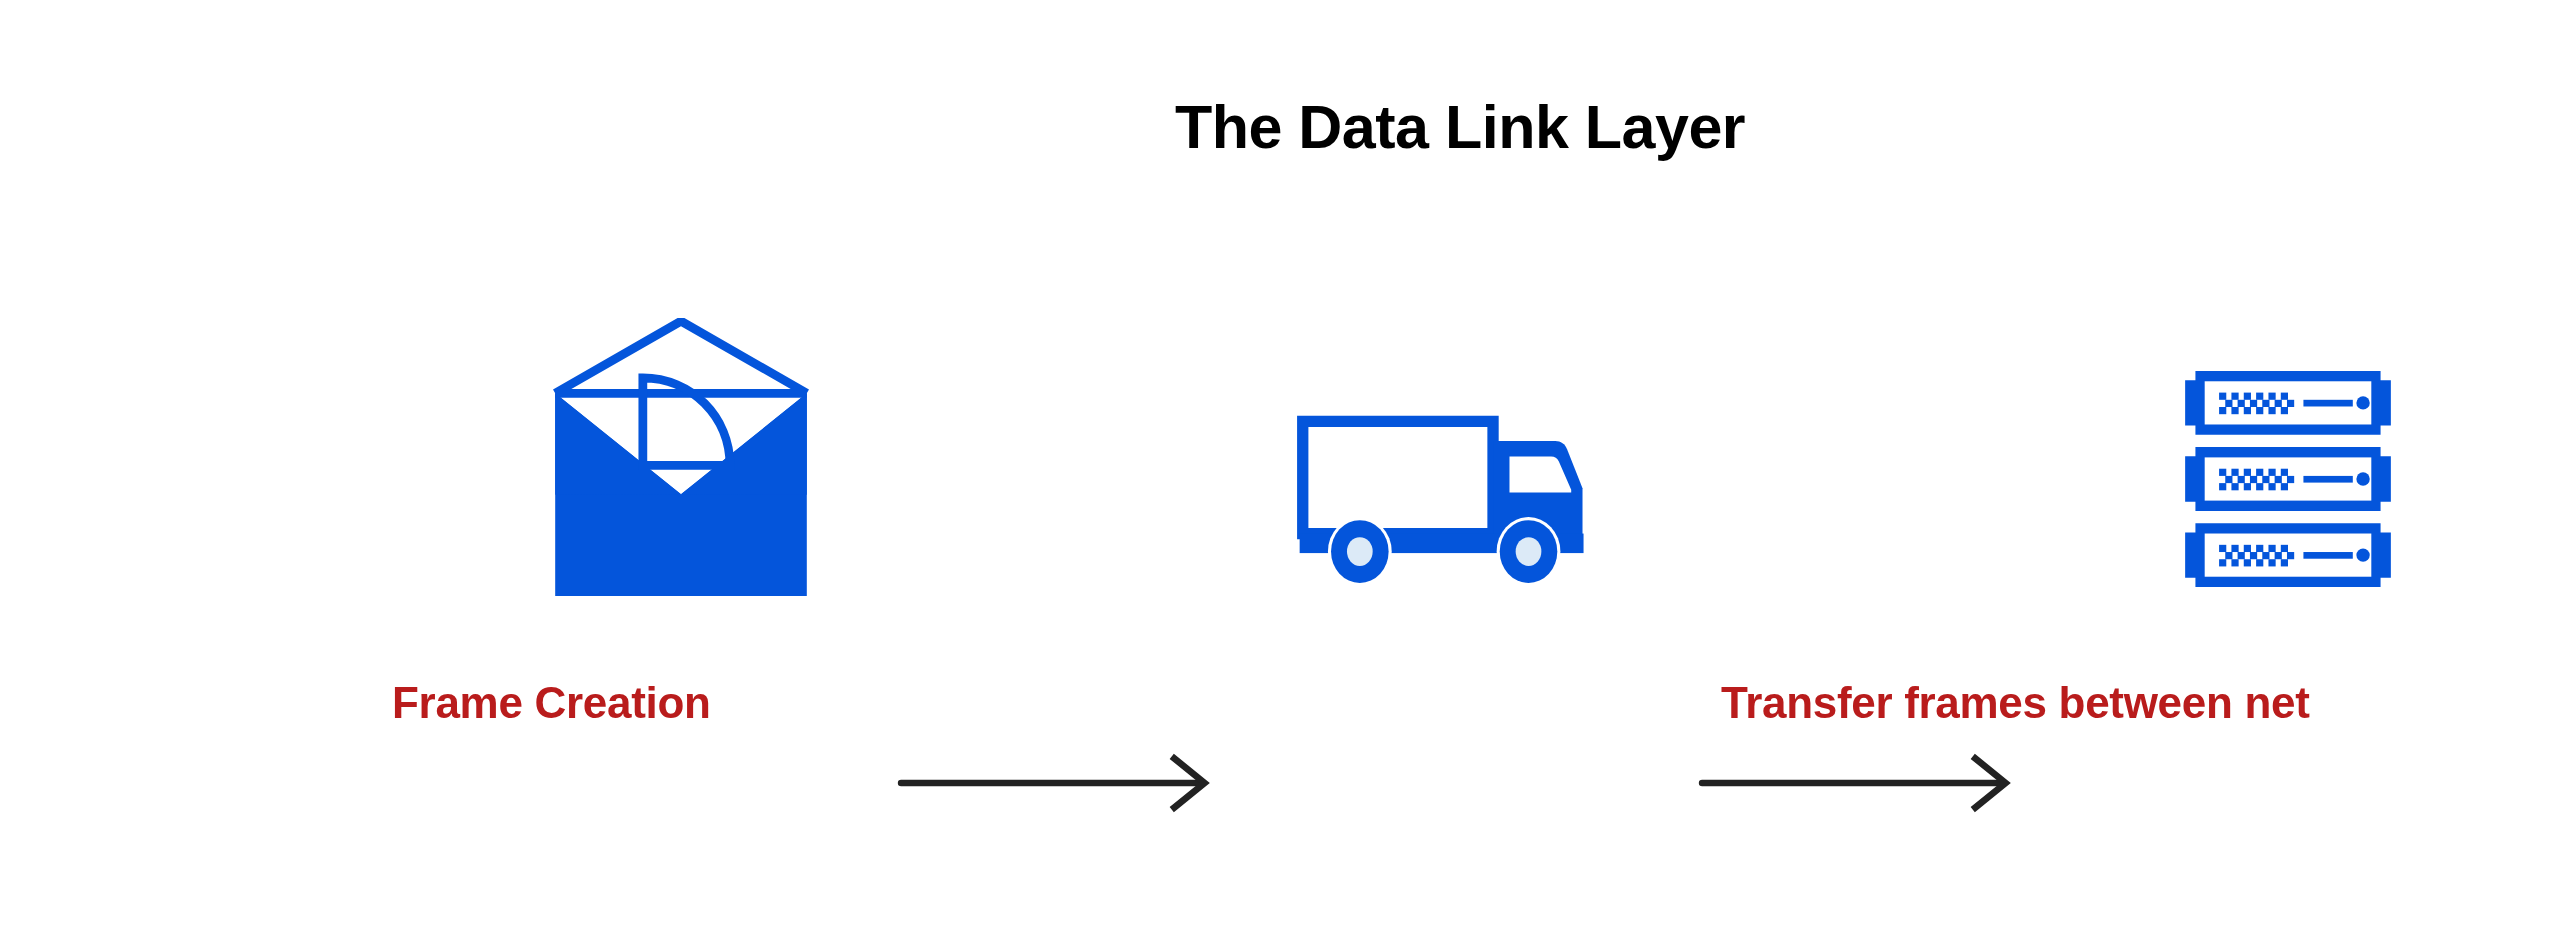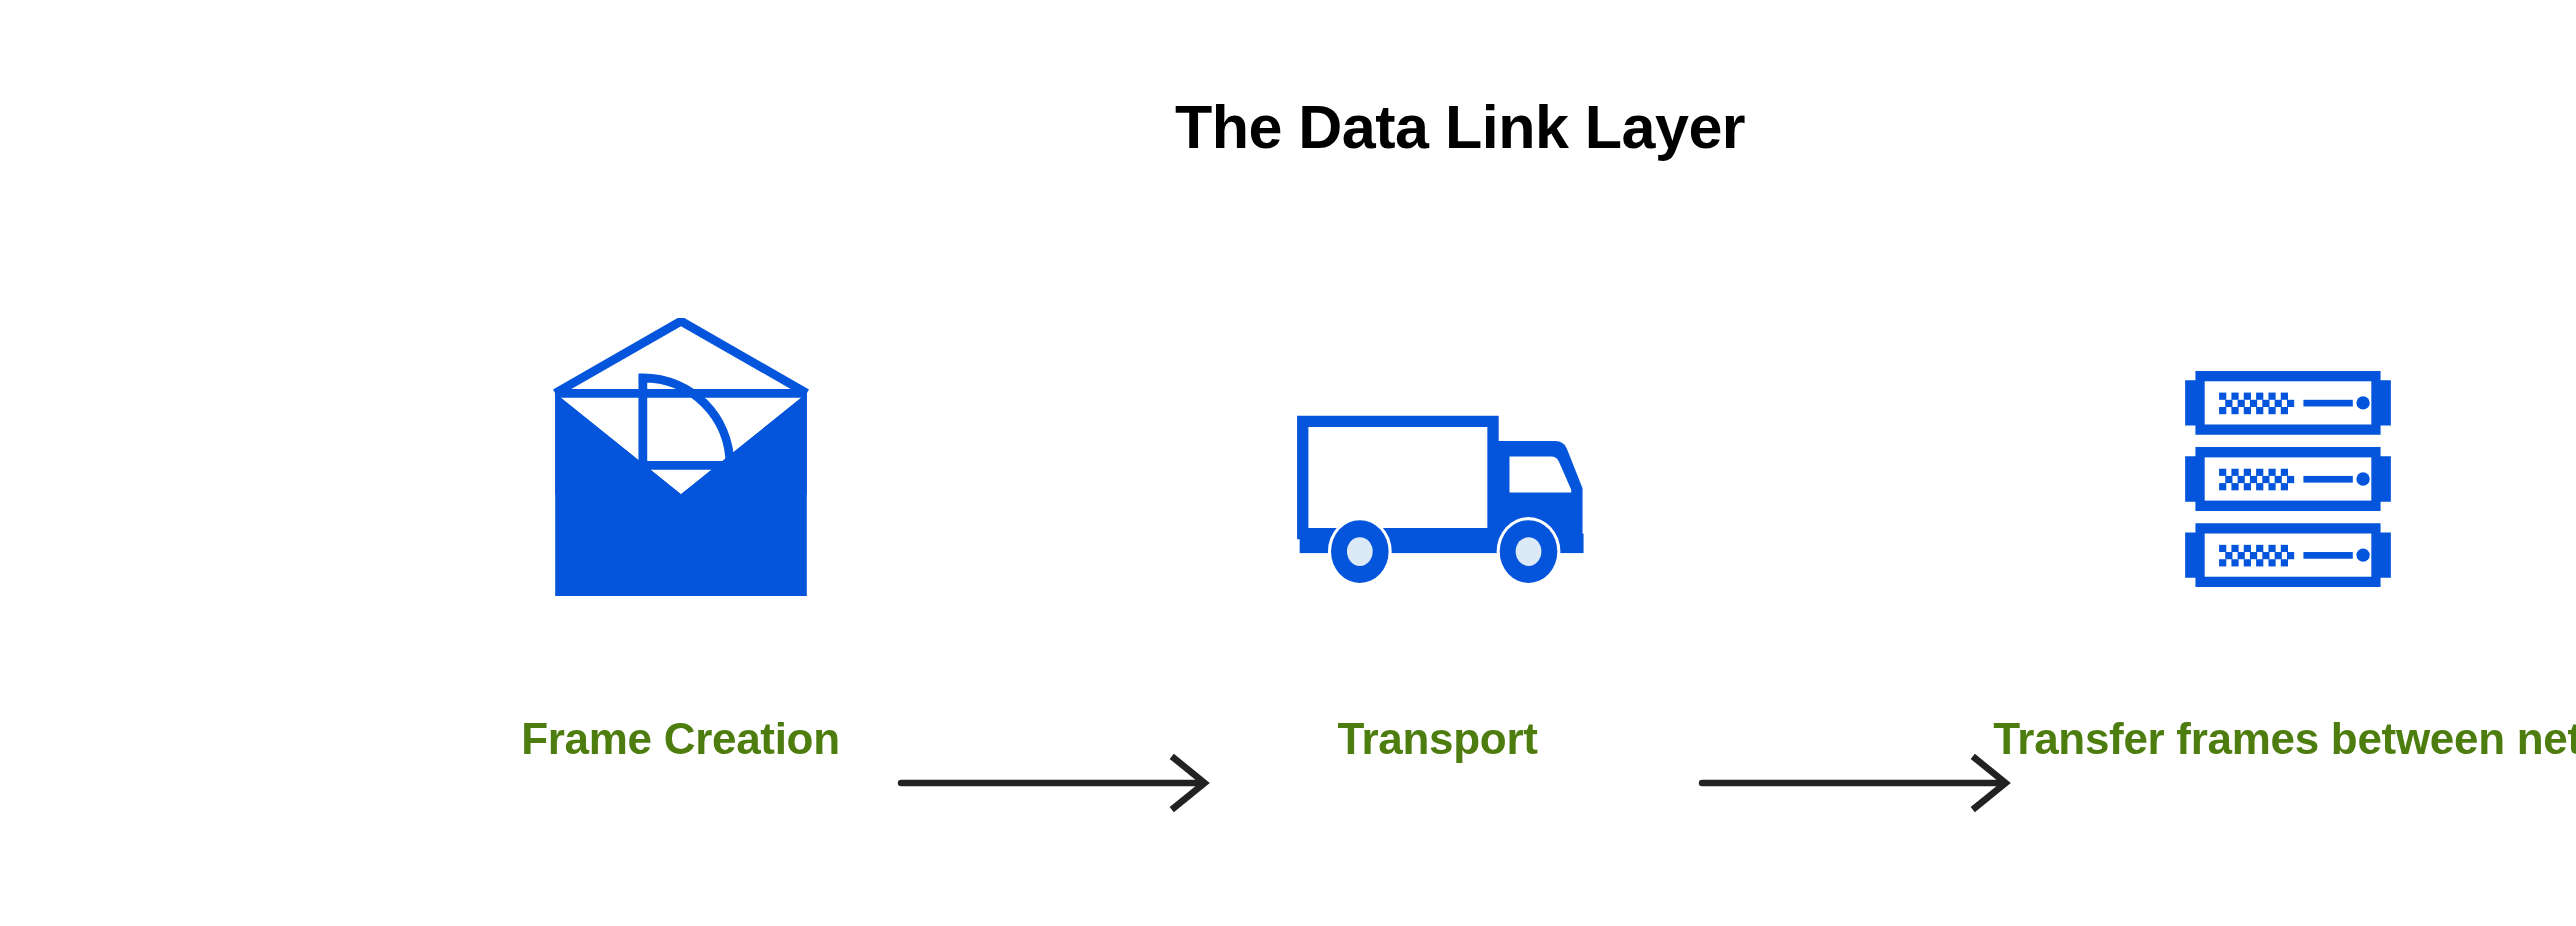--- a/index.html
+++ b/index.html
@@ -77,26 +77,24 @@
   }
   #arrow-1 { left: 894px; width: 330px; }
   #arrow-2 { left: 1695px; width: 330px; }
 
   
   .caption {
     position: absolute;
     top: 679px;
     font-size: 44px;
     font-weight: 700;
-    color: #4d7c0f;
+    color: #b91c1c;
     letter-spacing: -0.3px;
-    text-align: center;
     white-space: nowrap;
     line-height: 1.1;
-    margin-top: 36px;
   }
   #caption-frame     { left: 392px;  width: 577px; }
   #caption-transport { left: 1149px; width: 577px; }
   #caption-servers   { left: 1721px; width: 1133px; }
 </style>
 </head>
 <body>
 
 <div id="canvas">
 
@@ -200,18 +198,17 @@
       <svg width="330" height="82" viewBox="0 0 640 160" xmlns="http://www.w3.org/2000/svg">
         <path d="M12 80 L600 80" fill="none" stroke="#222222" stroke-width="13" stroke-linecap="round"></path>
         <path d="M540 28 L604 80 L540 132" fill="none" stroke="#222222" stroke-width="13" stroke-linecap="butt" stroke-linejoin="miter"></path>
       </svg>
     </div>
 
   </div>
 
   <div class="caption" id="caption-frame">Frame Creation</div>
 
-  <div class="caption" id="caption-transport">Transport</div>
 
   <div class="caption" id="caption-servers">Transfer frames between net</div>
 
 </div>
 
 
 </body></html>

